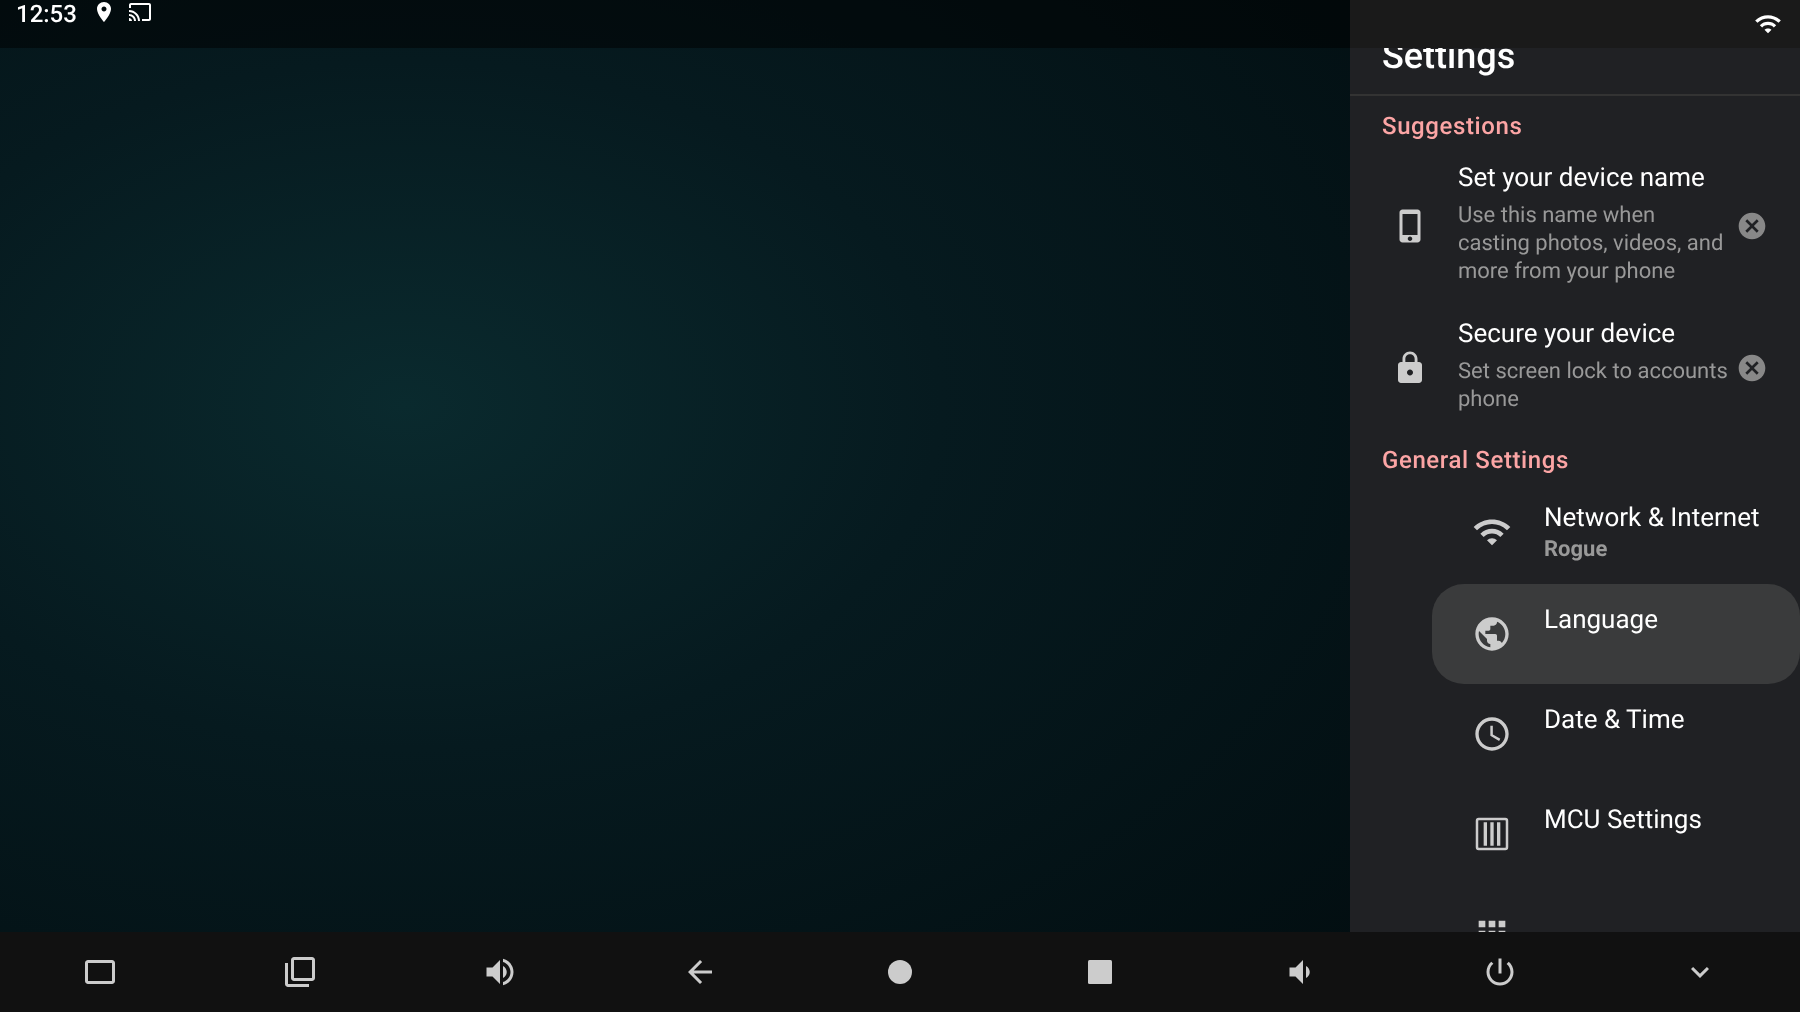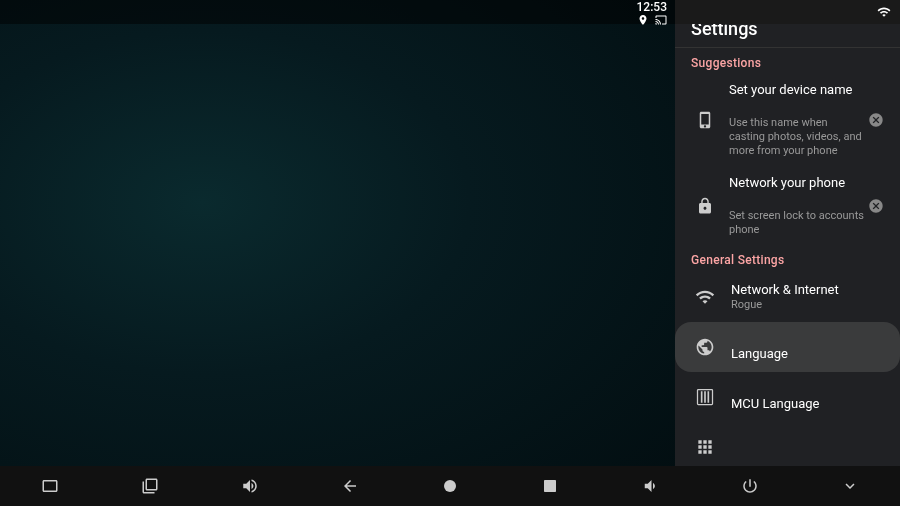--- a/index.html
+++ b/index.html
@@ -22,24 +22,23 @@
     }
 
     
     .status-bar {
       position: absolute;
       top: 0; left: 0;
       width: 675px;
       height: 24px;
       background: rgba(0,0,0,0.5);
       display: flex;
-      align-items: flex-end;
+      align-items: flex-start;
       padding: 0 8px;
       z-index: 10;
-      flex-direction: column;
     }
     .status-time {
       color: #fff;
       font-size: 12px;
       font-weight: 500;
     }
     .status-icons {
       display: flex;
       align-items: center;
       gap: 6px;
@@ -152,37 +151,38 @@
     .suggestion-title {
       color: #fff;
       font-size: 13px;
       font-weight: 400;
       line-height: 1.3;
     }
     .suggestion-subtitle {
       color: #999;
       font-size: 11px;
       line-height: 1.3;
-      margin-top: 17px;
+      margin-top: 2px;
     }
     .dismiss-btn {
       color: #888;
       font-size: 16px;
       cursor: pointer;
       margin-left: 4px;
       flex-shrink: 0;
     }
 
     
     .menu-item {
       display: flex;
-      align-items: flex-end;
+      align-items: flex-start;
       padding: 11px 16px;
       cursor: pointer;
       position: relative;
+      margin-left: 41px;
     }
     .menu-item:hover, .menu-item.active {
       background: rgba(255,255,255,0.08);
     }
     .menu-item.active {
       background: #3a3b3c;
       border-radius: 16px;
     }
     .menu-icon {
       width: 28px;
@@ -199,20 +199,21 @@
       flex: 1;
     }
     .menu-title {
       color: #fff;
       font-size: 13px;
     }
     .menu-subtitle {
       color: #999;
       font-size: 11px;
       margin-top: 1px;
+      font-weight: bold;
     }
 
     
     svg {
       display: block;
     }
   </style>
 </head>
 <body>
 
@@ -266,21 +267,21 @@
       </div>
     </div>
 
     <div class="suggestion-item">
       <div class="suggestion-icon">
         <svg width="18" height="18" viewBox="0 0 24 24" fill="#ccc">
             <path d="M18 8h-1V6c0-2.76-2.24-5-5-5S7 3.24 7 6v2H6c-1.1 0-2 .9-2 2v10c0 1.1.9 2 2 2h12c1.1 0 2-.9 2-2V10c0-1.1-.9-2-2-2zm-6 9c-1.1 0-2-.9-2-2s.9-2 2-2 2 .9 2 2-.9 2-2 2zm3.1-9H8.9V6c0-1.71 1.39-3.1 3.1-3.1 1.71 0 3.1 1.39 3.1 3.1v2z"></path>
           </svg>
       </div>
       <div class="suggestion-text">
-        <div class="suggestion-title">Network your phone</div>
+        <div class="suggestion-title">Secure your device</div>
         <div class="suggestion-subtitle">Set screen lock to accounts phone</div>
       </div>
       <div class="dismiss-btn">
         <svg width="16" height="16" viewBox="0 0 24 24" fill="#888">
             <path d="M12 2C6.47 2 2 6.47 2 12s4.47 10 10 10 10-4.47 10-10S17.53 2 12 2zm5 13.59L15.59 17 12 13.41 8.41 17 7 15.59 10.59 12 7 8.41 8.41 7 12 10.59 15.59 7 17 8.41 13.41 12 17 15.59z"></path>
           </svg>
       </div>
     </div>
 
     <div class="section-label">General Settings</div>
@@ -301,30 +302,40 @@
       <div class="menu-icon">
         <svg width="20" height="20" viewBox="0 0 24 24" fill="#ccc">
             <path d="M12 2C6.48 2 2 6.48 2 12s4.48 10 10 10 10-4.48 10-10S17.52 2 12 2zm-1 17.93c-3.95-.49-7-3.85-7-7.93 0-.62.08-1.21.21-1.79L9 15v1c0 1.1.9 2 2 2v1.93zm6.9-2.54c-.26-.81-1-1.39-1.9-1.39h-1v-3c0-.55-.45-1-1-1H8v-2h2c.55 0 1-.45 1-1V7h2c1.1 0 2-.9 2-2v-.41c2.93 1.19 5 4.06 5 7.41 0 2.08-.8 3.97-2.1 5.39z"></path>
           </svg>
       </div>
       <div class="menu-text">
         <div class="menu-title">Language</div>
       </div>
     </div>
 
+    <div class="menu-item">
+      <div class="menu-icon">
+        <svg width="20" height="20" viewBox="0 0 24 24" fill="#ccc">
+            <path d="M11.99 2C6.47 2 2 6.48 2 12s4.47 10 9.99 10C17.52 22 22 17.52 22 12S17.52 2 11.99 2zM12 20c-4.42 0-8-3.58-8-8s3.58-8 8-8 8 3.58 8 8-3.58 8-8 8zm.5-13H11v6l5.25 3.15.75-1.23-4.5-2.67V7z"></path>
+          </svg>
+      </div>
+      <div class="menu-text">
+        <div class="menu-title">Date &amp; Time</div>
+      </div>
+    </div>
 
     <div class="menu-item">
       <div class="menu-icon">
         <svg width="20" height="20" viewBox="0 0 24 24" fill="#ccc">
             <path d="M7 5h2v14H7zm4 0h2v14h-2zm4 0h2v14h-2z"></path>
             <rect x="3" y="3" width="18" height="18" rx="1" fill="none" stroke="#ccc" stroke-width="1.5"></rect>
           </svg>
       </div>
       <div class="menu-text">
-        <div class="menu-title">MCU Language</div>
+        <div class="menu-title">MCU Settings</div>
       </div>
     </div>
 
 
     <div class="menu-item">
       <div class="menu-icon">
         <svg width="20" height="20" viewBox="0 0 24 24" fill="#ccc">
             <path d="M4 8h4V4H4v4zm6 12h4v-4h-4v4zm-6 0h4v-4H4v4zm0-6h4v-4H4v4zm6 0h4v-4h-4v4zm6-10v4h4V4h-4zm-6 4h4V4h-4v4zm6 6h4v-4h-4v4zm0 6h4v-4h-4v4z"></path>
           </svg>
       </div>

